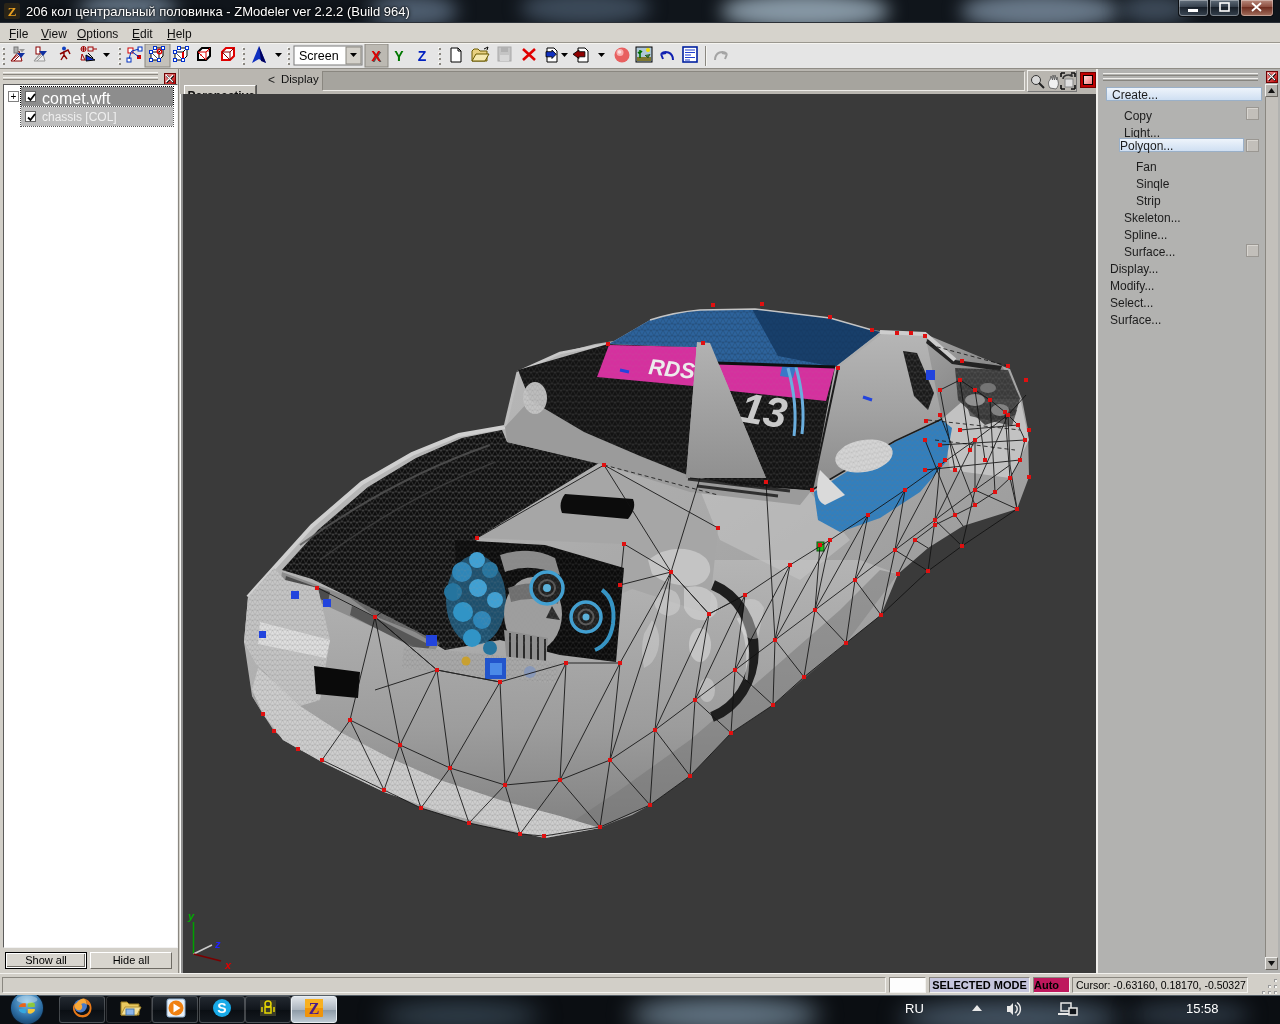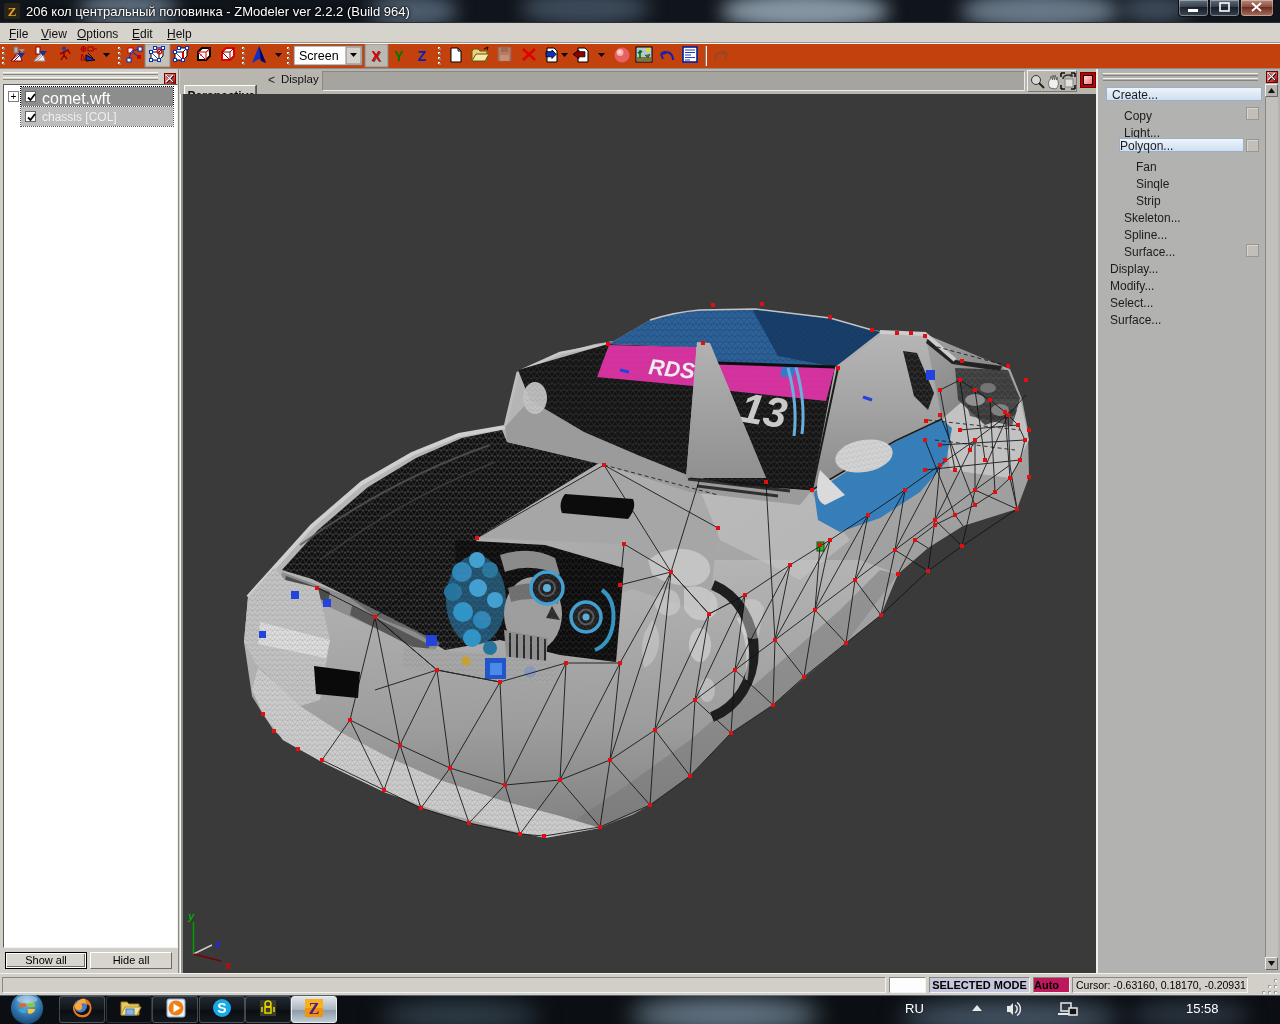--- a/index.html
+++ b/index.html
@@ -9,21 +9,21 @@
 
 #titlebar{left:0;top:0;width:1280px;height:22px;background:#10151b;overflow:hidden;}
 #titlebar .blob{position:absolute;border-radius:50%;filter:blur(9px);}
 #titletext{position:absolute;left:26px;top:4px;color:#fff;font-size:13px;white-space:nowrap;text-shadow:0 0 4px #000,0 0 2px #000;}
 .winbtn{position:absolute;top:0;height:17px;border:1px solid #0c0f13;border-top:none;border-radius:0 0 4px 4px;box-shadow:inset 0 0 0 1px rgba(255,255,255,.35);}
 
 #menubar{left:0;top:22px;width:1280px;height:21px;background:#d6d3cc;border-bottom:1px solid #9a978f;border-top:1px solid #2a2f36;color:#111;font-size:12px;padding-left:20px;}
 #menubar span{position:absolute;top:4px;}
 #menubar u{text-decoration:underline;}
 
-#toolbar{left:0;top:43px;width:1280px;height:26px;background:#c2410c;border-bottom:1px solid #8f8c85;border-top:1px solid #f5f4f0;}
+#toolbar{left:0;top:43px;width:1280px;height:26px;background:#e5e5e5;border-bottom:1px solid #8f8c85;border-top:1px solid #f5f4f0;}
 
 #leftpanel{left:0;top:69px;width:180px;height:904px;background:#d2cfc8;}
 #lp-list{position:absolute;left:3px;top:15px;width:175px;height:864px;background:#fff;border:1px solid #868686;border-top-color:#5c5c5c;border-left-color:#5c5c5c;border-right-color:#f2f2f2;border-bottom-color:#f2f2f2;}
 .lp-btn{position:absolute;top:883px;width:82px;height:17px;background:#d8d5ce;border:1px solid #fff;border-right-color:#6e6b64;border-bottom-color:#6e6b64;font-size:11px;text-align:center;line-height:15px;color:#000;}
 
 #vphead{left:180px;top:69px;width:917px;height:25px;background:#b9b6b0;}
 #vpcanvas{left:181px;top:94px;width:915px;height:879px;background:#3a3a3a;}
 
 #rightpanel{left:1096px;top:69px;width:184px;height:904px;background:#b2b2b0;border-left:2px solid #f0efec;}
 .rp-item{position:absolute;font-size:12px;color:#1c1c1c;white-space:nowrap;}
@@ -654,21 +654,21 @@
   <div class="rp-item" style="left:12px;top:210px">Modify...</div>
   <div class="rp-item" style="left:12px;top:227px">Select...</div>
   <div class="rp-item" style="left:12px;top:244px">Surface...</div>
 </div>
 
 <div class="abs" id="statusbar">
   <div class="sb-box" style="left:2px;width:884px;background:#d2cfc8"></div>
   <div class="sb-box" style="left:889px;width:37px;background:#fdfdfd"></div>
   <div class="sb-box" style="left:929px;width:101px;background:#c6c6dd;text-align:center;font-weight:bold;line-height:14px">SELECTED MODE</div>
   <div class="sb-box" style="left:1033px;width:37px;background:#be185d;text-align:left;font-weight:bold;line-height:14px">Auto</div>
-  <div class="sb-box" style="left:1072px;width:176px;background:#d2cfc8;line-height:14px;padding-left:3px;font-size:10.5px">Cursor: -0.63160, 0.18170, -0.20931</div>
+  <div class="sb-box" style="left:1072px;width:176px;background:#d2cfc8;line-height:14px;padding-left:3px;font-size:10.5px">Cursor: -0.63160, 0.18170, -0.50327</div>
   <svg width="16" height="16" style="position:absolute;left:1262px;top:5px">
         <g fill="#999">
           <rect x="12" y="0" width="3" height="3"></rect>
           <rect x="12" y="6" width="3" height="3"></rect>
           <rect x="12" y="12" width="3" height="3"></rect>
           <rect x="6" y="6" width="3" height="3"></rect>
           <rect x="6" y="12" width="3" height="3"></rect>
           <rect x="0" y="12" width="3" height="3"></rect>
         </g>
         <g fill="#f5f5f2">

